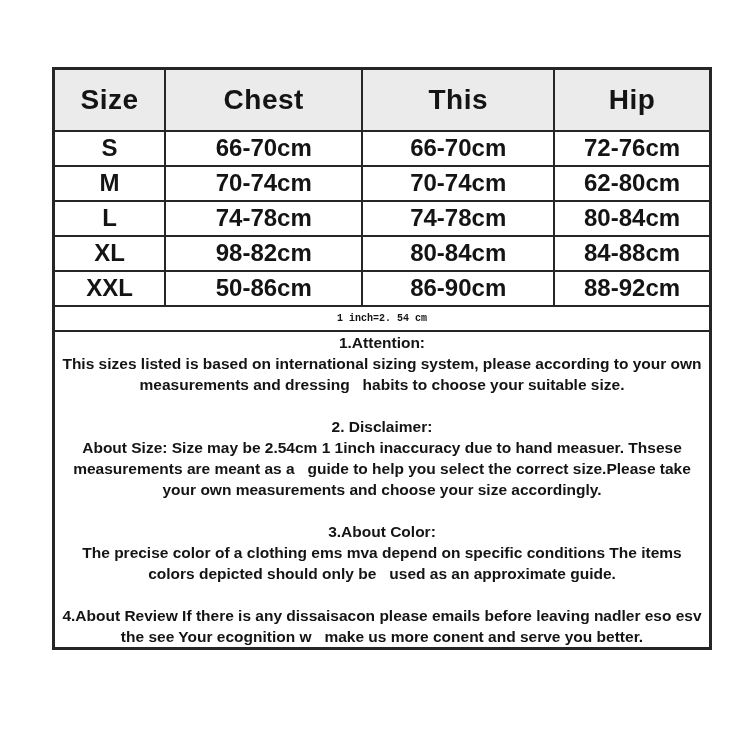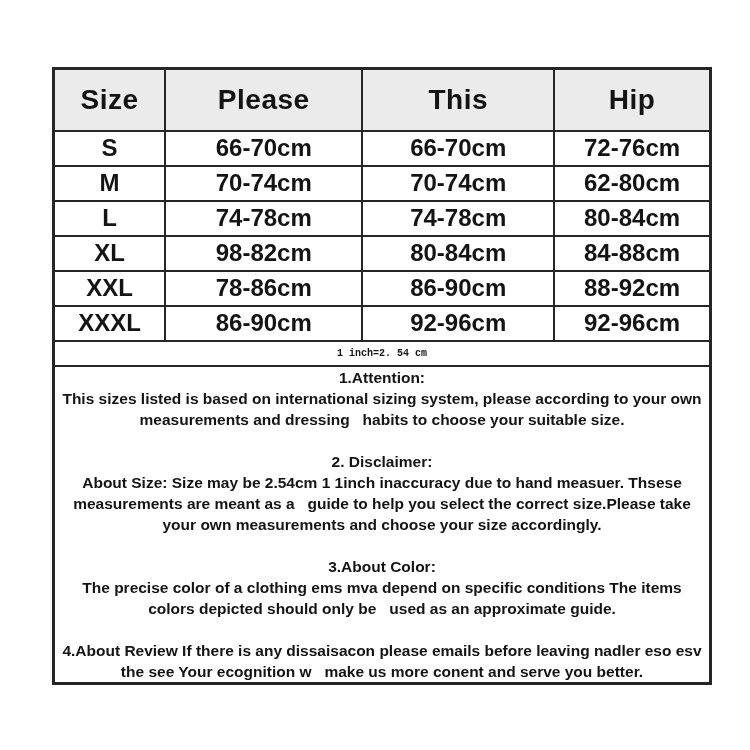--- a/index.html
+++ b/index.html
@@ -88,21 +88,21 @@
     <table class="size-chart">
       <colgroup>
         <col style="width:17%">
         <col style="width:30%">
         <col style="width:29.2%">
         <col style="width:23.8%">
       </colgroup>
       <thead>
         <tr>
           <th>Size</th>
-          <th>Please</th>
+          <th>Chest</th>
           <th>This</th>
           <th>Hip</th>
         </tr>
       </thead>
       <tbody>
           <tr>
             <td class="data-cell">S</td>
             <td class="data-cell">66-70cm</td>
             <td class="data-cell">66-70cm</td>
             <td class="data-cell">72-76cm</td>
@@ -120,29 +120,23 @@
             <td class="data-cell">80-84cm</td>
           </tr>
           <tr>
             <td class="data-cell">XL</td>
             <td class="data-cell">98-82cm</td>
             <td class="data-cell">80-84cm</td>
             <td class="data-cell">84-88cm</td>
           </tr>
           <tr>
             <td class="data-cell">XXL</td>
-            <td class="data-cell">78-86cm</td>
+            <td class="data-cell">50-86cm</td>
             <td class="data-cell">86-90cm</td>
             <td class="data-cell">88-92cm</td>
-          </tr>
-          <tr>
-            <td class="data-cell">XXXL</td>
-            <td class="data-cell">86-90cm</td>
-            <td class="data-cell">92-96cm</td>
-            <td class="data-cell">92-96cm</td>
           </tr>
         </tbody>
       <tbody>
         <tr>
           <td class="mono-note inch" colspan="4">1 inch=2. 54 cm</td>
         </tr>
         <tr>
           <td class="notes-cell" colspan="4">
             <p class="note-section">1.Attention:
 This sizes listed is based on international sizing system, please according to your own

